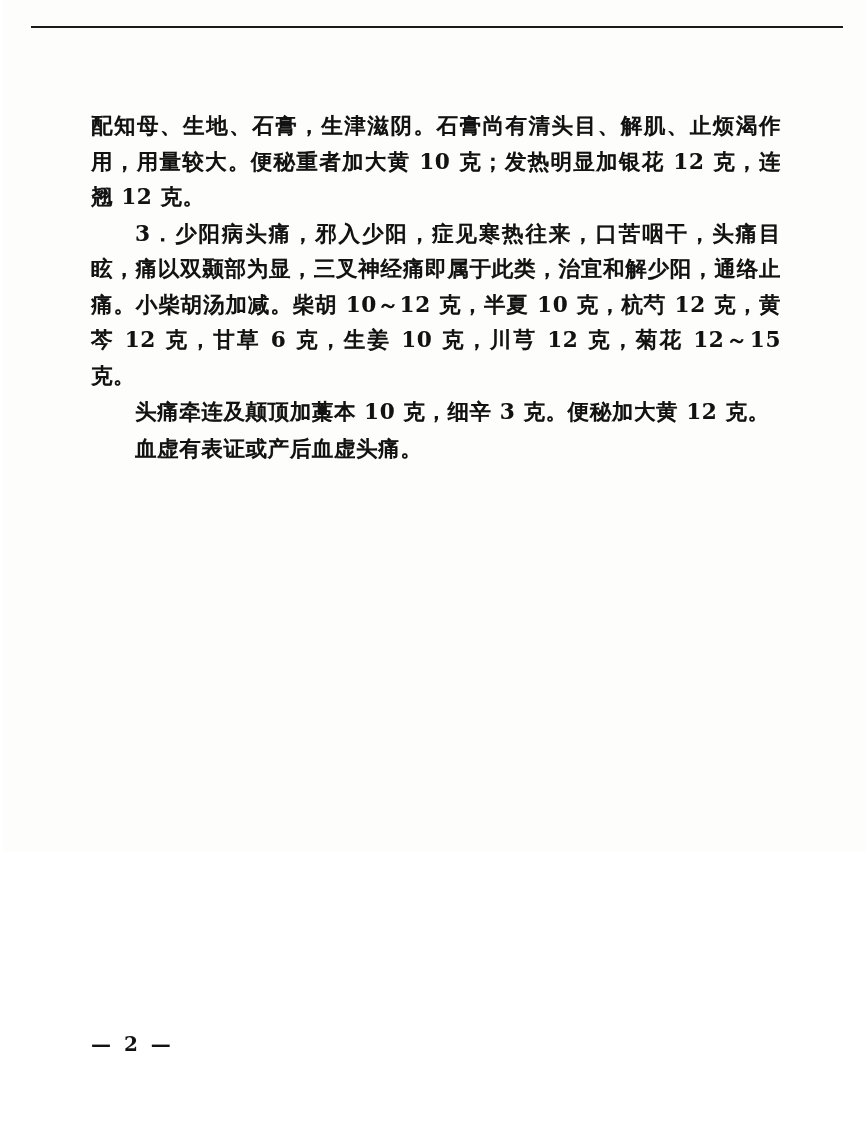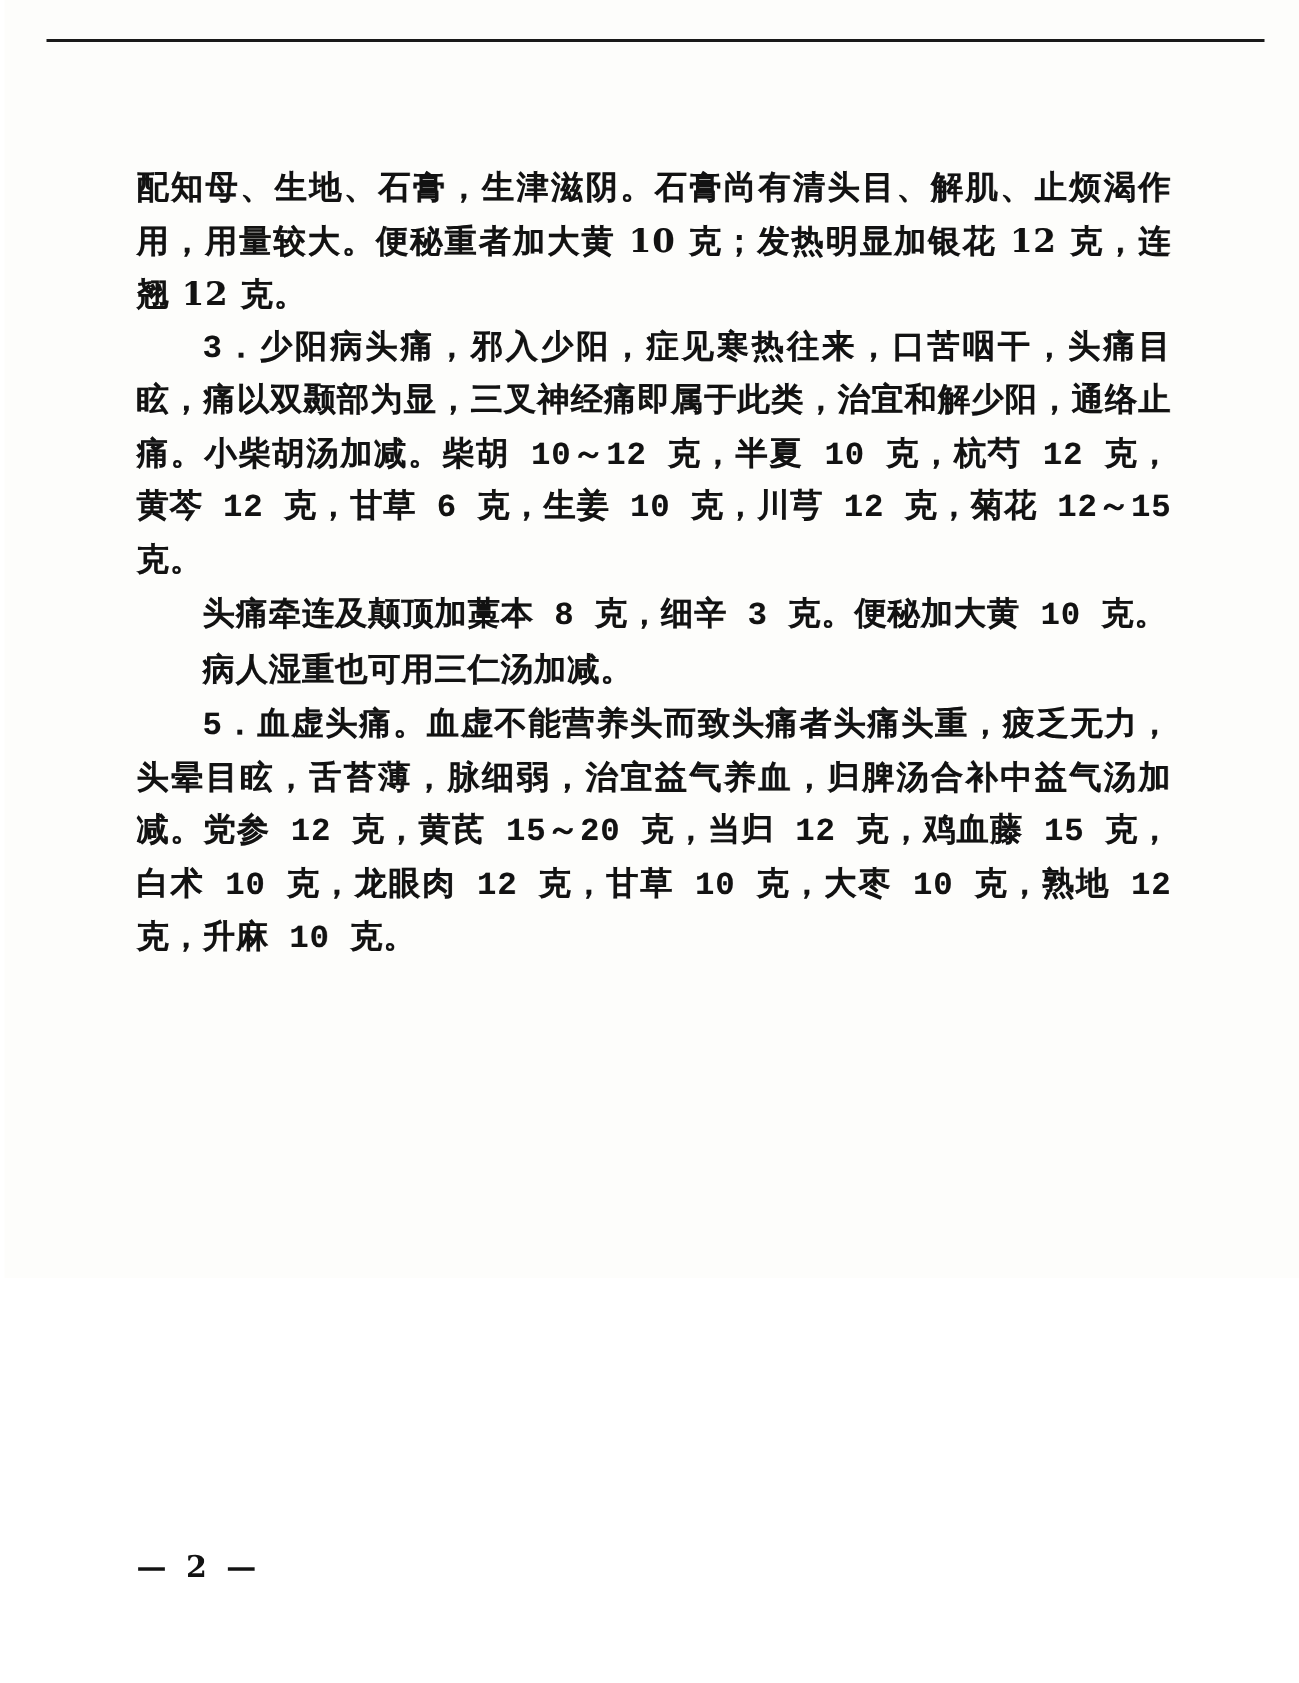--- a/index.html
+++ b/index.html
@@ -42,21 +42,20 @@
     line-height: 35.5px;
     letter-spacing: 0.6px;
     text-align: justify;
     text-justify: inter-character;
     color: #121212;
     font-weight: 600;
     text-shadow: 0.2px 0.2px 0 rgba(0,0,0,0.35);
   }
   p.indent2 {
     text-indent: 44px;
-    font-family: Liberation Mono, monospace;
   }
   .footer {
     position: absolute;
     left: 88px;
     top: 1032px;
     width: 690px;
     font-size: 20px;
     font-weight: 700;
     letter-spacing: 3px;
     color: #121212;
@@ -65,20 +64,19 @@
 </head>
 <body>
 
 <div class="page">
 
   <div class="top-rule"></div>
 
   <div class="content">
     <p class="">配知母、生地、石膏，生津滋阴。石膏尚有清头目、解肌、止烦渴作用，用量较大。便秘重者加大黄 10 克；发热明显加银花 12 克，连翘 12 克。</p>
     <p class="indent2">3．少阳病头痛，邪入少阳，症见寒热往来，口苦咽干，头痛目眩，痛以双颞部为显，三叉神经痛即属于此类，治宜和解少阳，通络止痛。小柴胡汤加减。柴胡 10～12 克，半夏 10 克，杭芍 12 克，黄芩 12 克，甘草 6 克，生姜 10 克，川芎 12 克，菊花 12～15 克。</p>
-    <p class="indent2">头痛牵连及颠顶加藁本 8 克，细辛 3 克。便秘加大黄 10 克。</p>
-    <p class="indent2">病人湿重也可用三仁汤加减。</p>
-    <p class="indent2">5．血虚头痛。血虚不能营养头而致头痛者头痛头重，疲乏无力，头晕目眩，舌苔薄，脉细弱，治宜益气养血，归脾汤合补中益气汤加减。党参 12 克，黄芪 15～20 克，当归 12 克，鸡血藤 15 克，白术 10 克，龙眼肉 12 克，甘草 10 克，大枣 10 克，熟地 12 克，升麻 10 克。</p>
+    <p class="indent2">头痛牵连及颠顶加藁本 10 克，细辛 3 克。便秘加大黄 12 克。</p>
+    <p class="indent2">血虚有表证或产后血虚头痛。</p>
   </div>
 
   <div class="footer">— 2 —</div>
 
 </div>
 
 </body></html>

